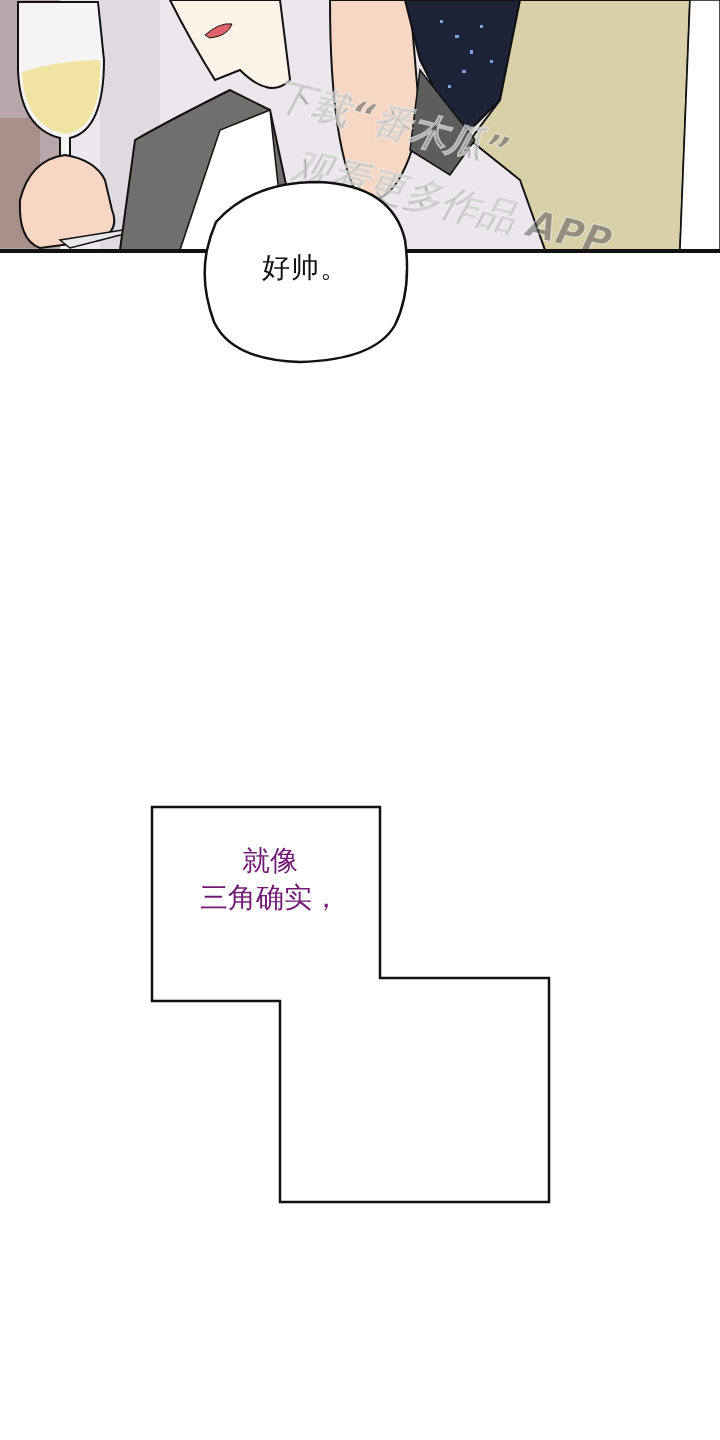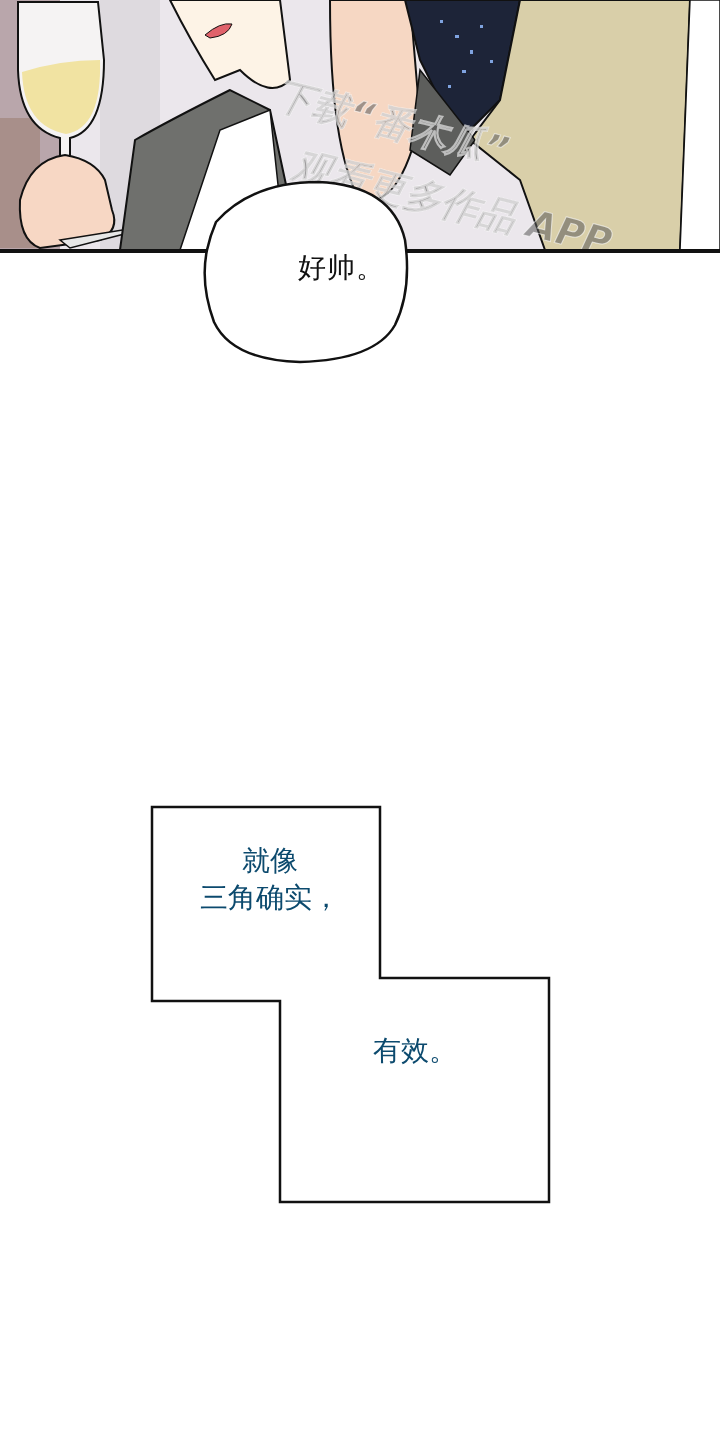--- a/index.html
+++ b/index.html
@@ -11,33 +11,33 @@
     .panel-art {
       position: absolute; left: 0; top: 0; width: 720px; height: 250px;
       overflow: hidden; background: #e9e6ea;
     }
     .panel-border {
       position: absolute; left: 0; top: 249px; width: 720px; height: 4px; background: #111;
     }
     .bubble-svg { position: absolute; left: 0; top: 0; }
     .bubble-text {
       position: absolute; left: 262px; top: 249px; font-size: 28px; color: #111;
-      letter-spacing: 1px; white-space: nowrap; margin-left: 36px;
+      letter-spacing: 1px; white-space: nowrap;
     }
     .watermark {
       position: absolute; color: rgba(90,90,90,0.55);
       font-size: 38px; font-style: italic; font-weight: bold;
       -webkit-text-stroke: 1px rgba(255,255,255,0.6);
       transform: rotate(14deg); transform-origin: left top; white-space: nowrap;
     }
     .wm1 { left: 282px; top: 70px; }
     .wm2 { left: 300px; top: 140px; }
     .caption-svg { position: absolute; left: 0; top: 0; }
     .cap-text {
-      position: absolute; font-size: 28px; color: #0c4a6e; line-height: 37px;
+      position: absolute; font-size: 28px; color: #701a75; line-height: 37px;
       text-align: center; white-space: nowrap;
     }
     .cap1 { left: 170px; top: 842px; width: 200px; }
     .cap2 { left: 330px; top: 1032px; width: 170px; }
   </style>
 </head>
 <body>
 
 <div class="panel-art">
   <svg width="720" height="250" viewBox="0 0 720 250">
@@ -92,14 +92,13 @@
 
 <svg class="caption-svg" width="720" height="1440" viewBox="0 0 720 1440">
   <path d="M152 807 L380 807 L380 978 L549 978 L549 1202 L280 1202 L280 1001 L152 1001 Z" fill="#ffffff" stroke="#111" stroke-width="2.5"></path>
 </svg>
 
 <div class="cap-text cap1">
   <div>就像</div>
   <div>三角确实，</div>
 </div>
 <div class="cap-text cap2">
-  <div>有效。</div>
 </div>
 
 </body></html>

